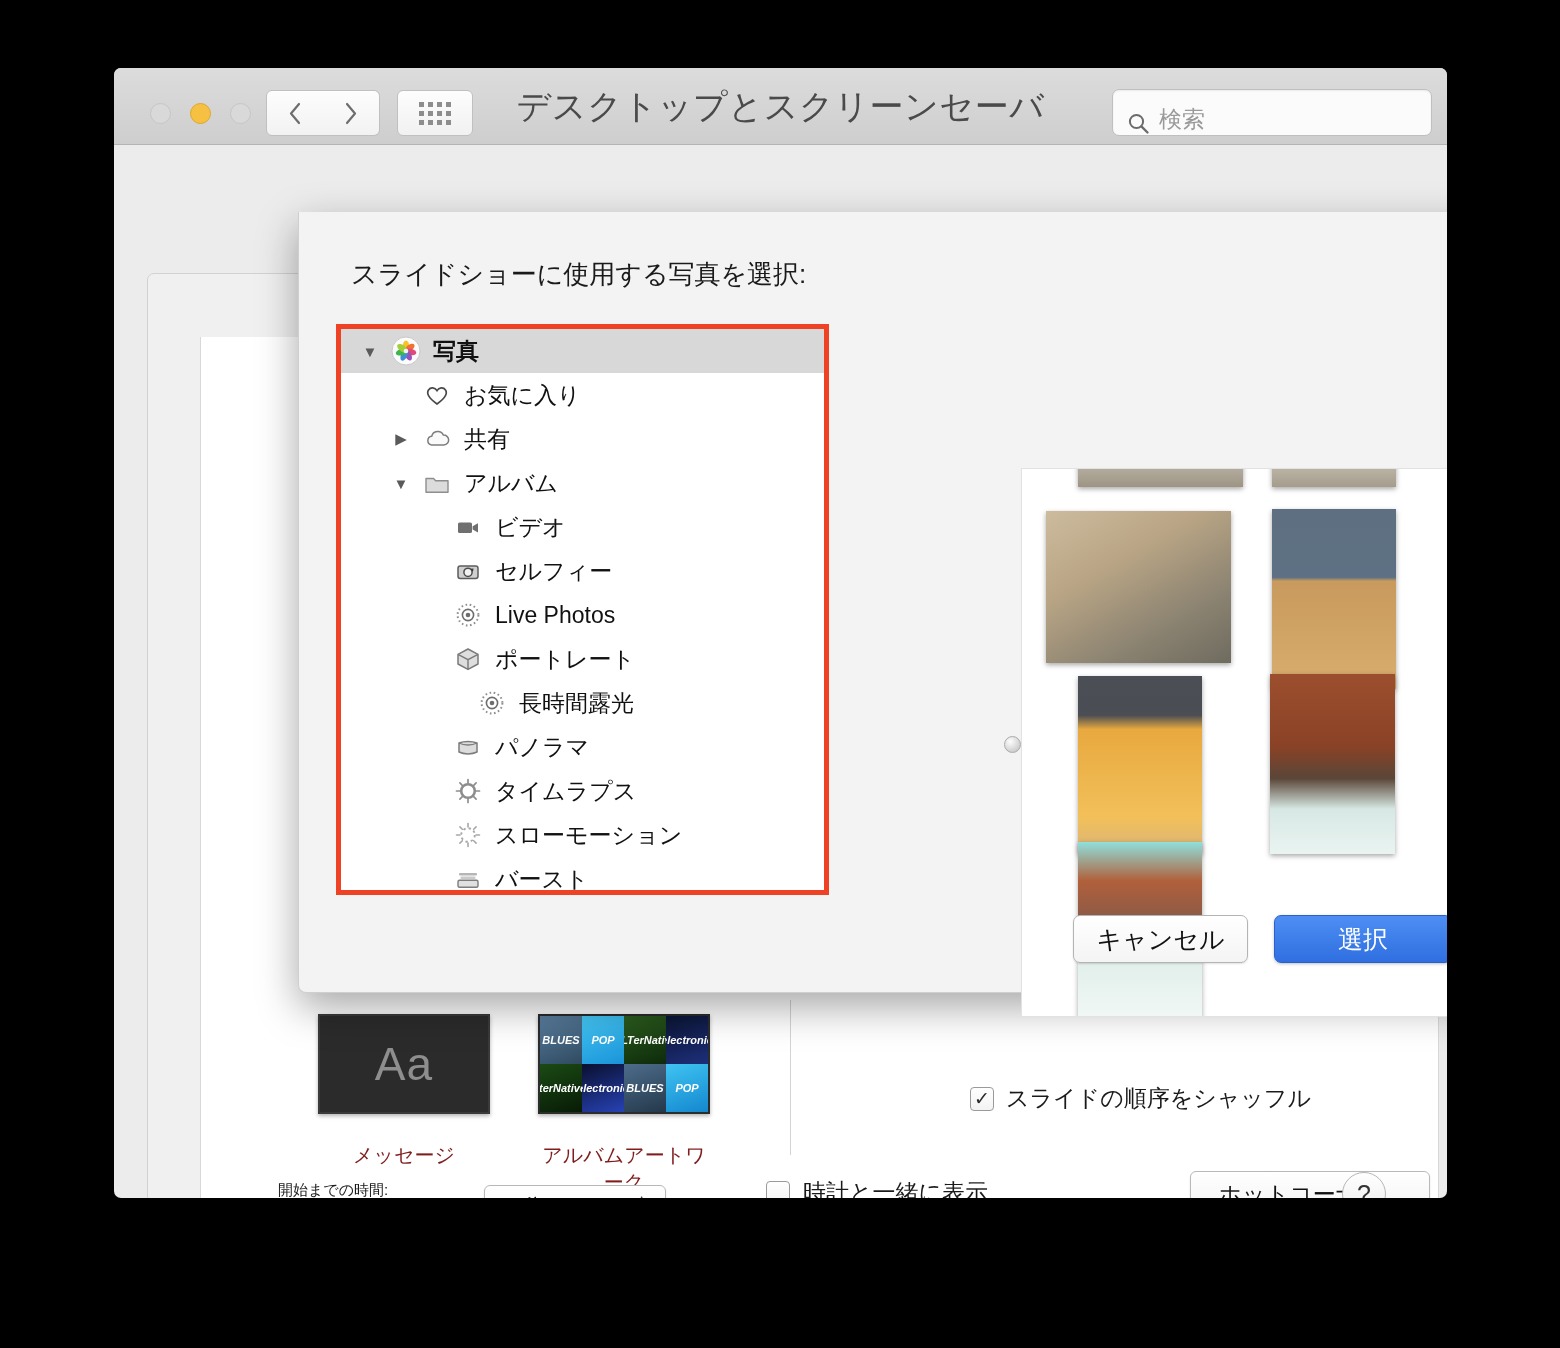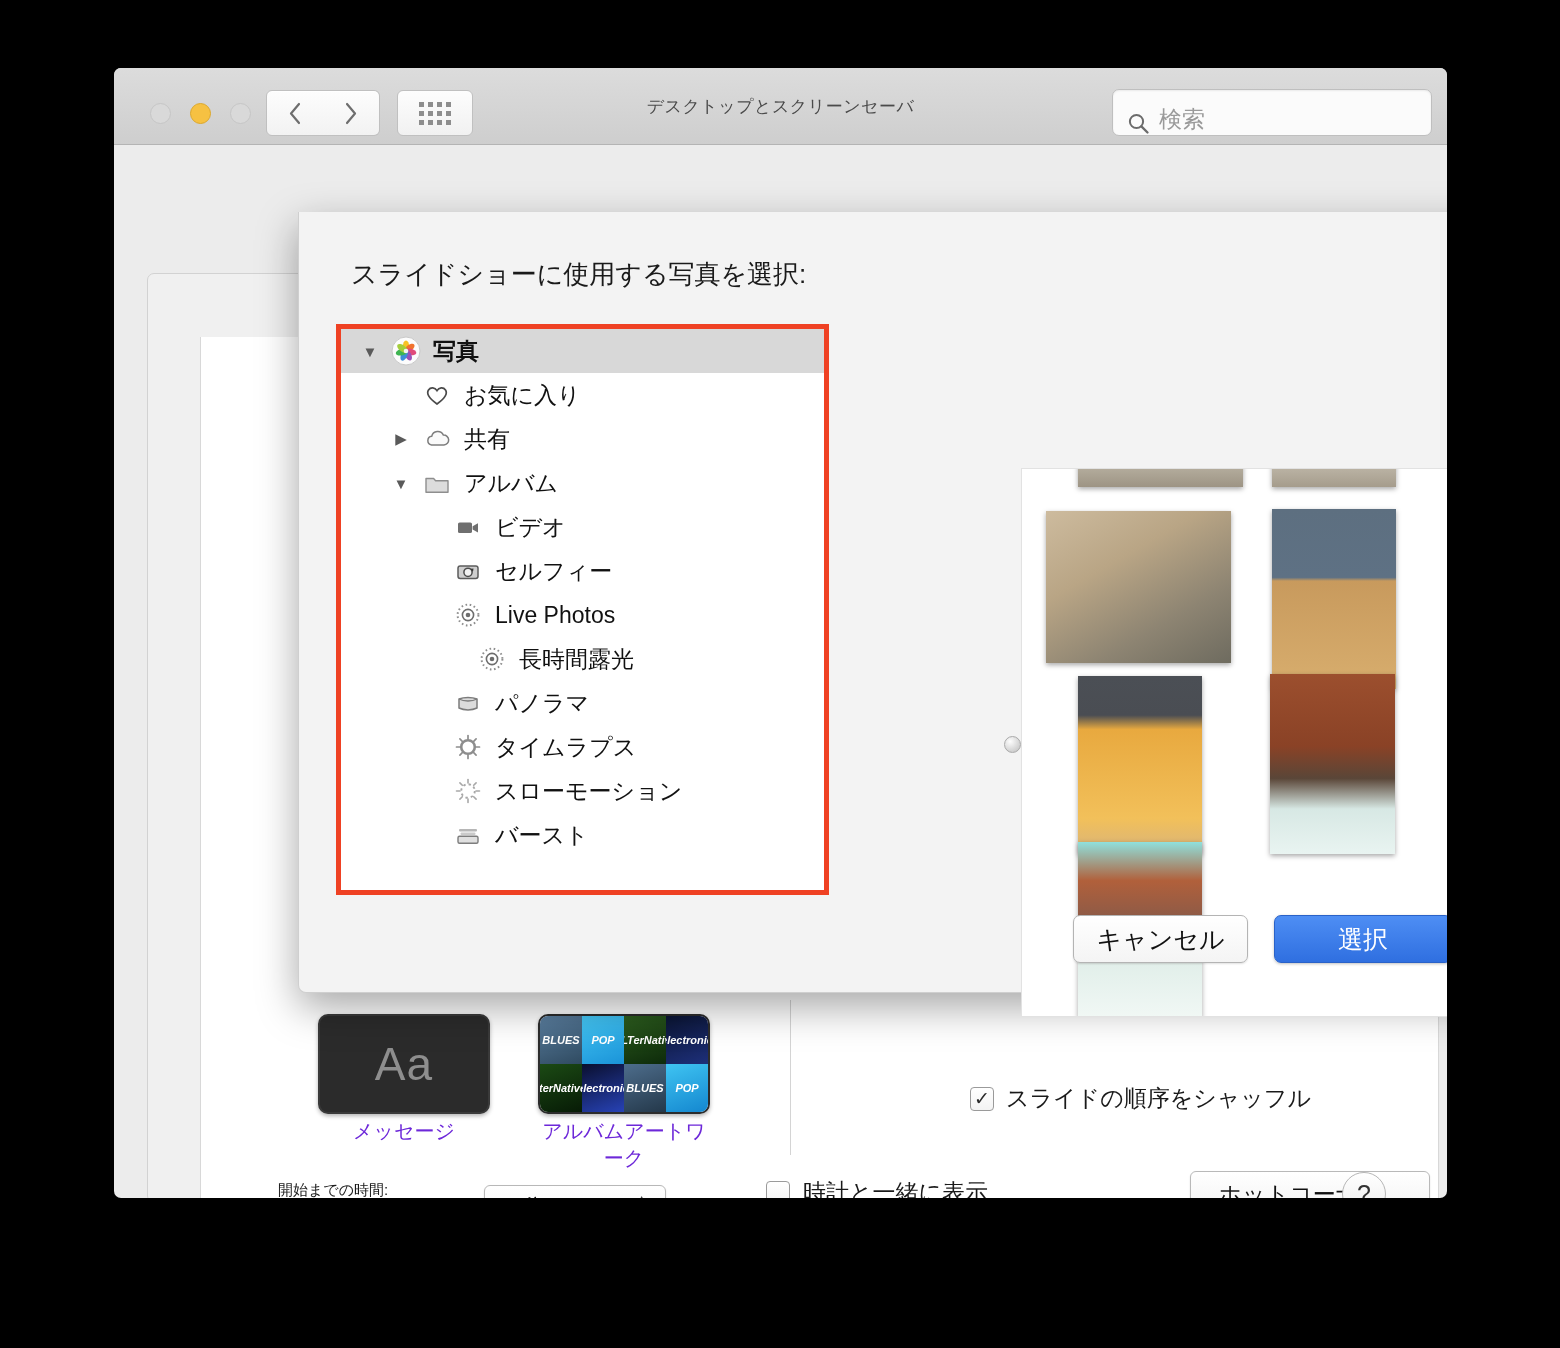--- a/index.html
+++ b/index.html
@@ -45,21 +45,21 @@
     background:linear-gradient(#fdfdfd,#f1f1f1);
     border:1px solid #c0c0c0; border-radius:6px;
     display:flex; align-items:center; justify-content:center;
   }
   .dots-grid{ display:grid; grid-template-columns:repeat(4,5px); gap:4px;}
   .dots-grid i{ width:5px;height:5px;background:#8d8d8d;display:block;}
 
   #window-title{
     position:absolute; left:0; top:0; width:100%; height:77px;
     display:flex; align-items:center; justify-content:center;
-    font-size:17px; color:#4a4a4a; letter-spacing:.5px;
+    font-size:34px; color:#4a4a4a; letter-spacing:.5px;
   }
 
   #search-field{
     position:absolute; right:15px; top:21px; width:320px; height:47px;
     background:#fbfbfb; border:1px solid #bfbfbf; border-radius:7px;
     display:flex; align-items:flex-end; padding-left:14px; gap:9px;
     box-shadow:0 1px 2px rgba(0,0,0,.07) inset;
   }
   #search-field .ph{ font-size:23px; color:#9a9a9a; }
 
@@ -75,38 +75,38 @@
   }
 
   
   #ss-strip{
     position:absolute; left:172px; top:855px; width:505px; height:155px;
     background:#fff; border-right:1px solid #d4d4d4;
     display:flex; gap:48px; padding:14px 0 0 32px;
   }
   .ss-item{ width:172px; text-align:center; }
   .ss-thumb{
-    width:172px;height:100px;border-radius:10px;border:2px solid #3a3a3a;
+    width:172px;height:100px;border-radius:0;border:2px solid #3a3a3a;
     box-shadow:0 2px 4px rgba(0,0,0,.3);
     display:flex;align-items:center;justify-content:center;overflow:hidden;
   }
   #thumb-message{ background:#2b2b2b; }
   #thumb-message span{ font-size:46px;color:#8e8e8e;letter-spacing:1px;}
   #thumb-artwork{ border-color:#2c2c2c; }
   .art-grid{ width:100%;height:100%;display:grid;grid-template-columns:repeat(4,1fr);grid-template-rows:repeat(2,1fr);}
   .art-grid div{display:flex;align-items:center;justify-content:center;font-size:11px;font-weight:bold;color:#fff;font-style:italic;overflow:hidden;}
   .a1{background:linear-gradient(160deg,#5b7fa0,#2f4a60);}
   .a2{background:linear-gradient(160deg,#46c8f5,#1a93d8);}
   .a3{background:linear-gradient(160deg,#2d5e1f,#0d2a0a);}
   .a4{background:linear-gradient(160deg,#0b1533,#1d2f7a);}
   .a5{background:linear-gradient(160deg,#1b4a14,#071b06);}
   .a6{background:linear-gradient(160deg,#0a0f2e,#2742b5);}
   .a7{background:linear-gradient(160deg,#4d6d8c,#24384a);}
   .a8{background:linear-gradient(160deg,#3fc4f2,#1487cf);}
-  .ss-label{ font-size:20px; color:#6d28d9; margin-top:4px; }
+  .ss-label{ font-size:20px; color:#7f1d1d; margin-top:28px; }
 
   #shuffle-row{
     position:absolute; left:856px; top:938px; display:flex; align-items:center; gap:12px;
   }
   .cb{
     width:24px;height:24px;border:1px solid #9a9a9a;border-radius:4px;
     background:linear-gradient(#ffffff,#f3f3f3);
     display:flex;align-items:center;justify-content:center;
     font-size:19px;color:#2b2b2b;line-height:1;
   }
@@ -370,20 +370,30 @@
             <span class="disc blank">▾</span>
             <span class="tr-icon">
               <svg width="28" height="28" viewBox="0 0 28 28">
                 <circle cx="14" cy="14" r="10.4" fill="none" stroke="#8e8e8e" stroke-width="2" stroke-dasharray="1.6 2.6"></circle>
                 <circle cx="14" cy="14" r="5.6" fill="none" stroke="#6d6d6d" stroke-width="1.6"></circle>
                 <circle cx="14" cy="14" r="2.3" fill="#6d6d6d"></circle>
               </svg>
             </span>
             <span class="tr-label">Live Photos</span>
           </div>
+          <div class="tree-row" style="padding-left: 76px;">
+            <span class="disc blank">▾</span>
+            <span class="tr-icon">
+              <svg width="28" height="28" viewBox="0 0 28 28">
+                <path d="M14 4 L24 9.4 V19 L14 24.4 L4 19 V9.4 Z" fill="#dedede" stroke="#7a7a7a" stroke-width="1.5" stroke-linejoin="round"></path>
+                <path d="M4 9.4 L14 14.6 L24 9.4 M14 14.6 V24.4" fill="none" stroke="#7a7a7a" stroke-width="1.4"></path>
+              </svg>
+            </span>
+            <span class="tr-label">ポートレート</span>
+          </div>
           <div class="tree-row" style="padding-left: 76px; margin-left: 24px;">
             <span class="disc blank">▾</span>
             <span class="tr-icon">
               <svg width="28" height="28" viewBox="0 0 28 28">
                 <circle cx="14" cy="14" r="10.4" fill="none" stroke="#8e8e8e" stroke-width="2" stroke-dasharray="1.6 2.6"></circle>
                 <circle cx="14" cy="14" r="5.6" fill="none" stroke="#6d6d6d" stroke-width="1.6"></circle>
                 <circle cx="14" cy="14" r="2.3" fill="#6d6d6d"></circle>
               </svg>
             </span>
             <span class="tr-label">長時間露光</span>

